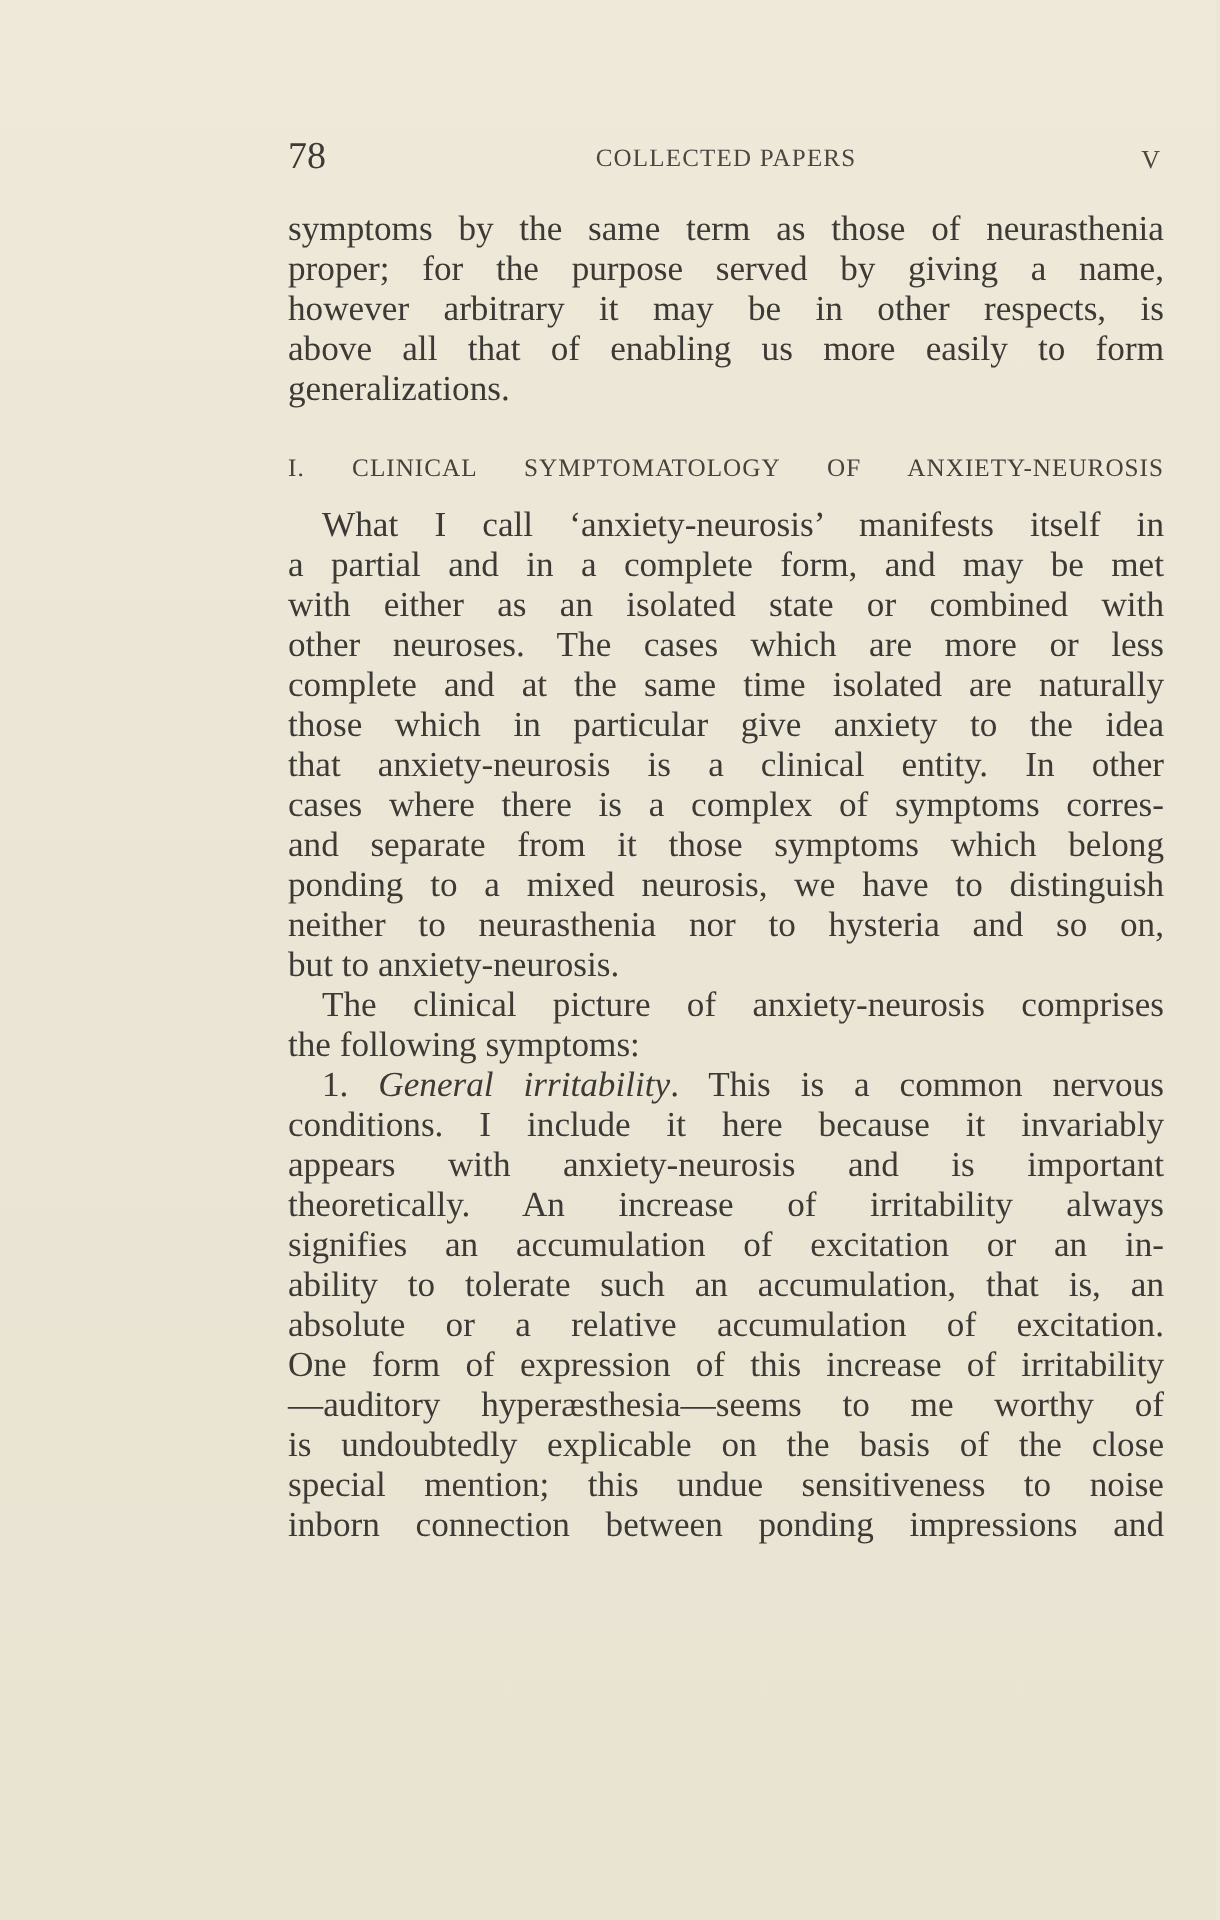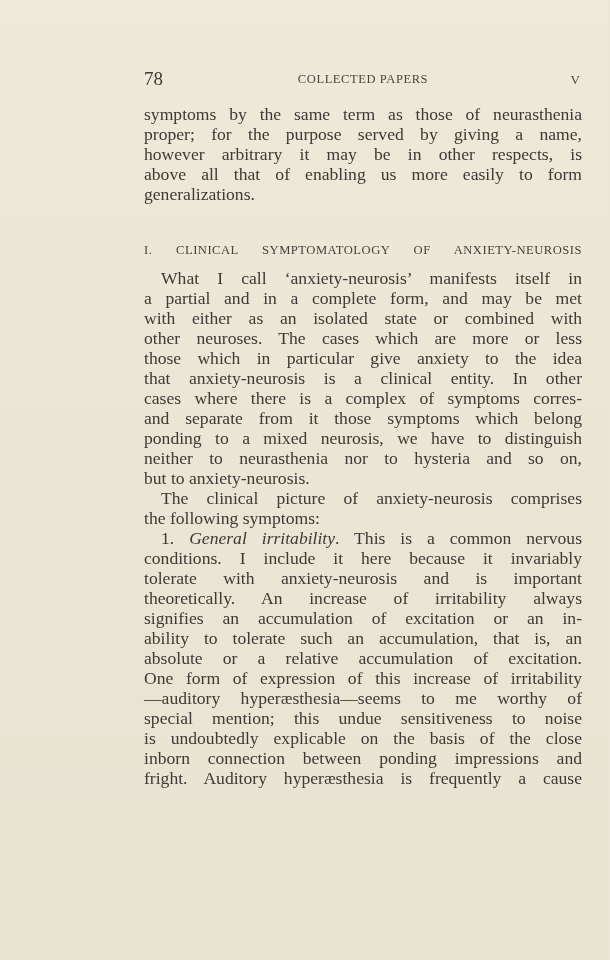--- a/index.html
+++ b/index.html
@@ -33,21 +33,21 @@
       font-size: 17.6px; line-height: 20px; color: #3d3934;
     }
     .line {
       display: block; white-space: nowrap; height: 20px;
       text-align: justify; text-align-last: justify;
     }
     .line.last { text-align-last: left; }
     .line.indent { padding-left: 17px; }
     .section-heading {
       display: block; white-space: nowrap; height: 20px;
-      margin-top: 36px; margin-bottom: 8px;
+      margin-top: 20px; margin-bottom: 8px;
       font-size: 12.6px; letter-spacing: 0.5px; color: #45413b;
       text-align: justify; text-align-last: justify;
     }
     em { font-style: italic; }
   </style>
 </head>
 <body>
 
 <div class="page">
 
@@ -67,44 +67,44 @@
       <span class="line last">generalizations.</span>
     </div>
 
     <span class="section-heading">I. CLINICAL SYMPTOMATOLOGY OF ANXIETY-NEUROSIS</span>
 
     <div>
       <span class="line indent">What I call ‘anxiety-neurosis’ manifests itself in</span>
       <span class="line">a partial and in a complete form, and may be met</span>
       <span class="line">with either as an isolated state or combined with</span>
       <span class="line">other neuroses. The cases which are more or less</span>
+      <span class="line">complete and at the same time isolated are naturally</span>
       <span class="line">those which in particular give anxiety to the idea</span>
       <span class="line">that anxiety-neurosis is a clinical entity. In other</span>
       <span class="line">cases where there is a complex of symptoms corres-</span>
       <span class="line">and separate from it those symptoms which belong</span>
       <span class="line">ponding to a mixed neurosis, we have to distinguish</span>
       <span class="line">neither to neurasthenia nor to hysteria and so on,</span>
       <span class="line last">but to anxiety-neurosis.</span>
     </div>
 
     <div>
       <span class="line indent">The clinical picture of anxiety-neurosis comprises</span>
       <span class="line last">the following symptoms:</span>
     </div>
 
     <div>
       <span class="line indent"><span>1.</span> <em>General irritability</em><span>. This is a common nervous</span></span>
       <span class="line">conditions. I include it here because it invariably</span>
-      <span class="line">tolerate with anxiety-neurosis and is important</span>
+      <span class="line">appears with anxiety-neurosis and is important</span>
       <span class="line">theoretically. An increase of irritability always</span>
       <span class="line">signifies an accumulation of excitation or an in-</span>
       <span class="line">ability to tolerate such an accumulation, that is, an</span>
       <span class="line">absolute or a relative accumulation of excitation.</span>
       <span class="line">One form of expression of this increase of irritability</span>
       <span class="line">—auditory hyperæsthesia—seems to me worthy of</span>
+      <span class="line">is undoubtedly explicable on the basis of the close</span>
       <span class="line">special mention; this undue sensitiveness to noise</span>
-      <span class="line">is undoubtedly explicable on the basis of the close</span>
       <span class="line">inborn connection between ponding impressions and</span>
-      <span class="line">fright. Auditory hyperæsthesia is frequently a cause</span>
     </div>
 
   </div>
 </div>
 
 </body></html>

